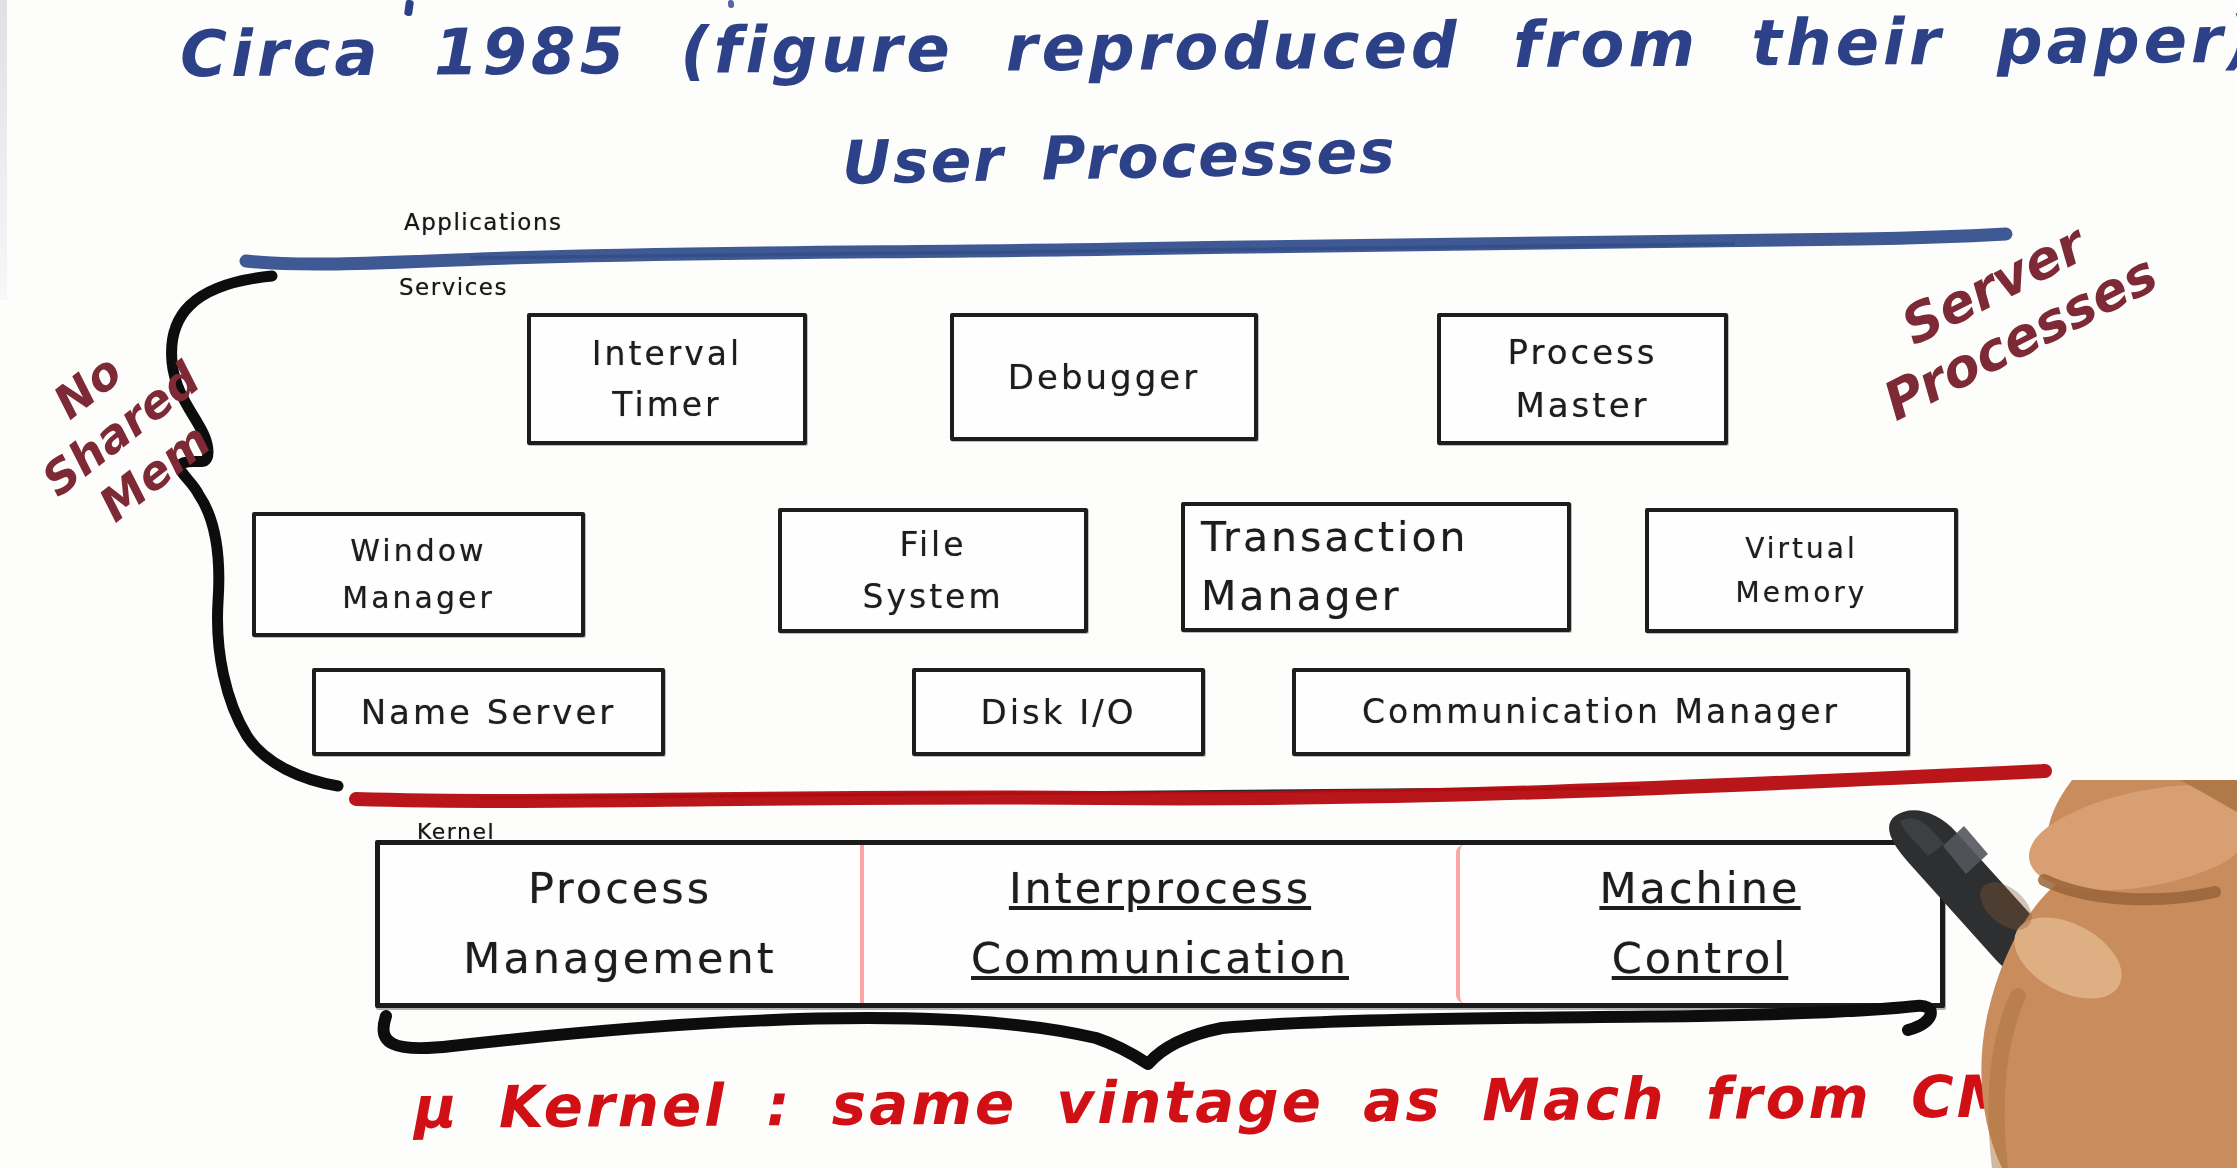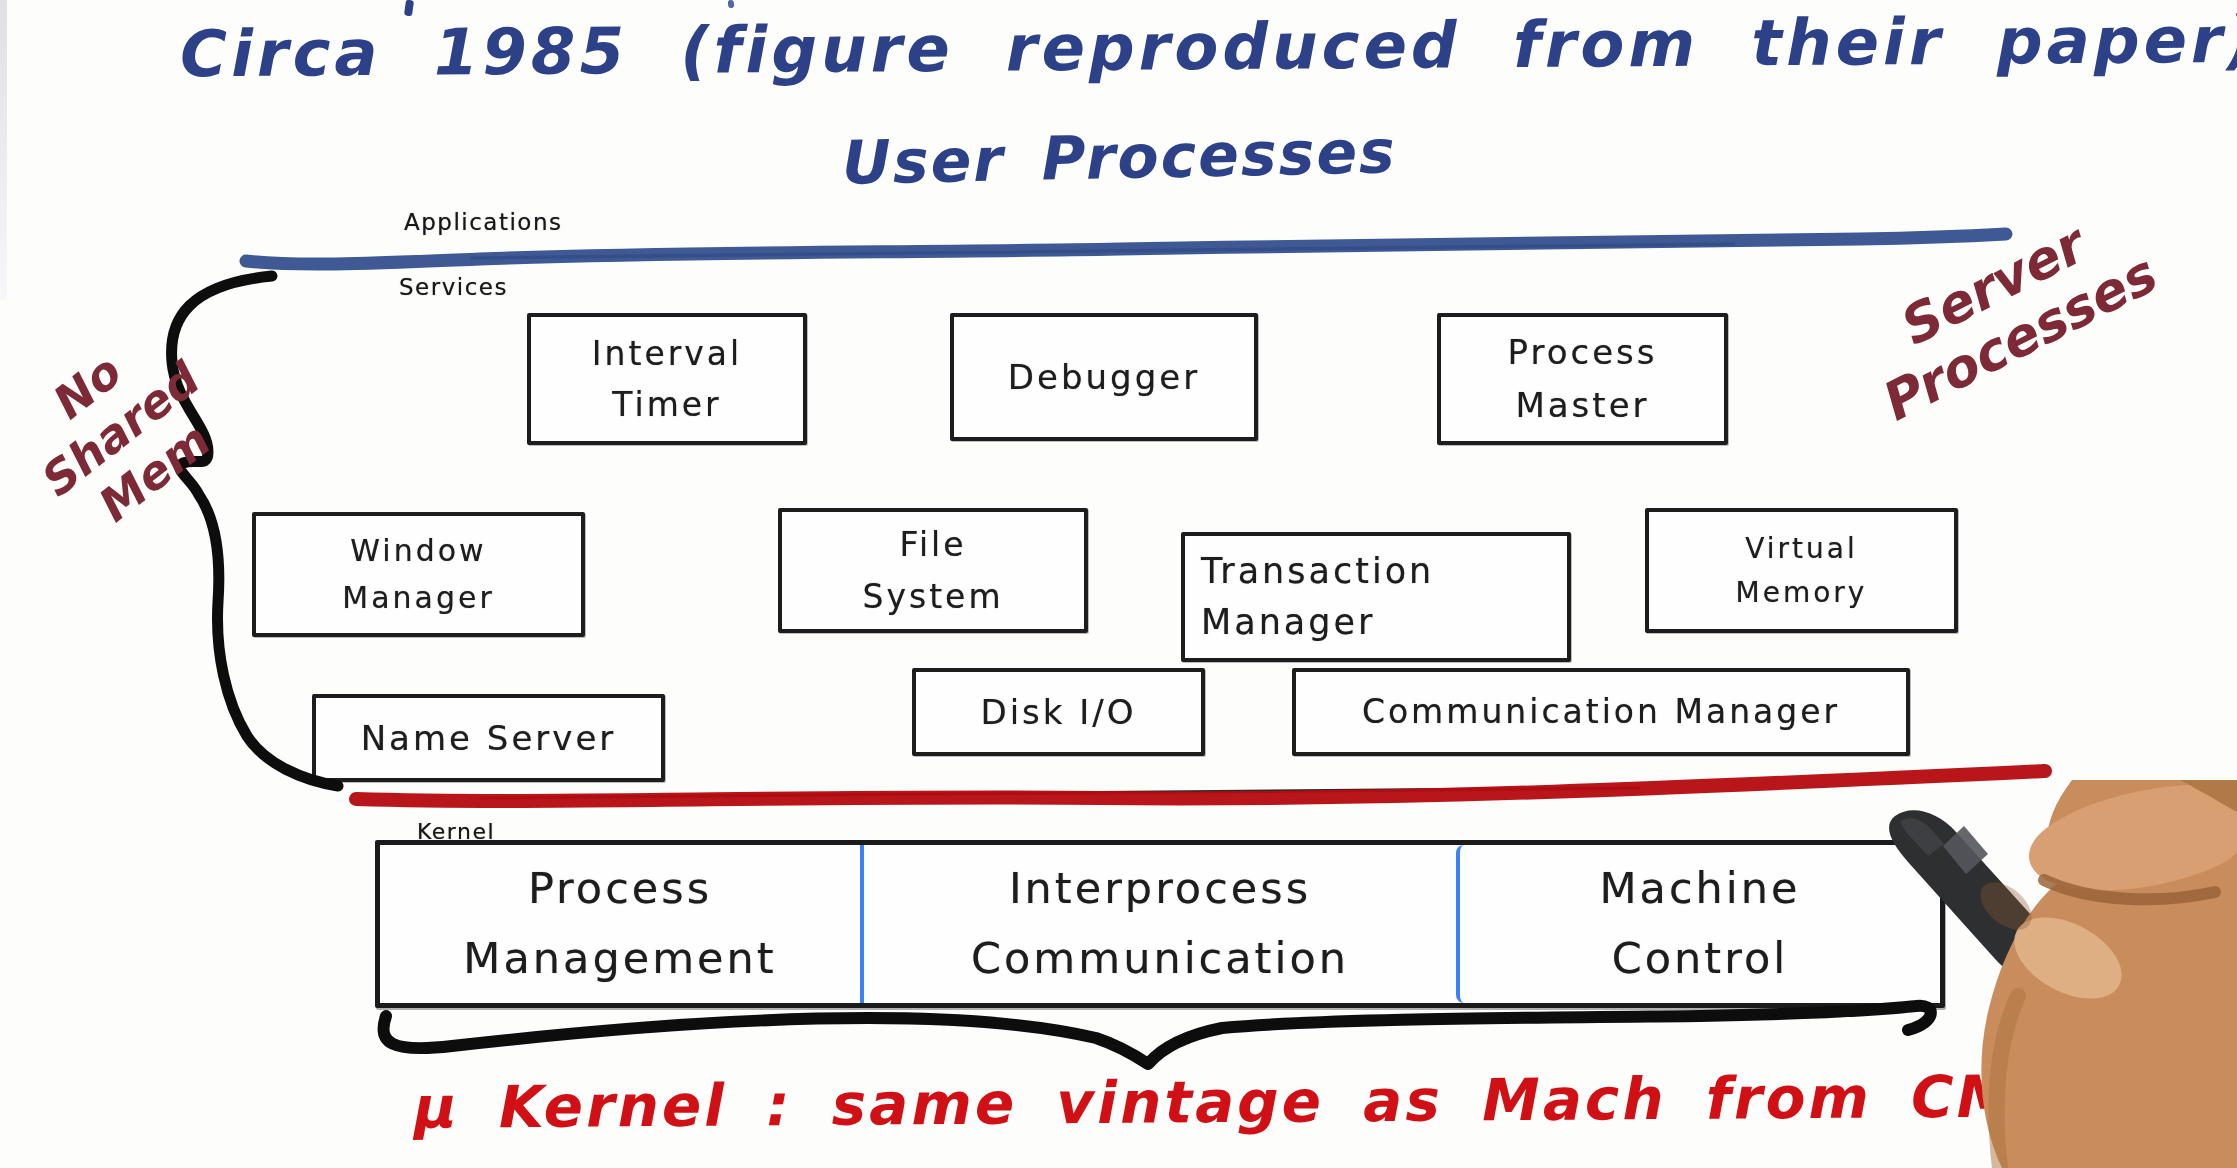--- a/index.html
+++ b/index.html
@@ -26,21 +26,21 @@
   .kernelrow{
     position:absolute;left:375px;top:840px;width:1560px;height:158px;
     display:flex;border:5px solid #1b1b1b;background:#fefefe;border-radius:2px;
     box-shadow:1px 2px 0 rgba(0,0,0,.3);
   }
   .kcell{
     display:flex;align-items:center;justify-content:center;white-space:pre-line;
     font-size:43px;color:#1d1d1d;letter-spacing:3px;text-align:center;
     line-height:1.62;text-shadow:0 0 1px rgba(30,30,30,.55);
   }
-  .kcell + .kcell{border-left:4px solid #3b82f6;}
+  .kcell + .kcell{border-left:4px solid #fca5a5;text-decoration:underline;}
 
   
   .hw{
     position:absolute;font-family:"DejaVu Sans",sans-serif;
     font-style:italic;font-weight:bold;white-space:nowrap;
   }
   .hw-blue{color:#2c4187;}
   .hw-maroon{color:#7d2936;}
   .hw-red{color:#d01015;}
   .hw-title{left:180px;top:10px;font-size:64px;letter-spacing:4px;word-spacing:26px;transform:rotate(-.4deg);}
@@ -75,26 +75,26 @@
   <div class="pbox" style="left:527px;top:313px;width:272px;height:124px;font-size:33px;">Interval
 Timer</div>
   <div class="pbox" style="left:950px;top:313px;width:300px;height:120px;font-size:34px;">Debugger</div>
   <div class="pbox" style="left:1437px;top:313px;width:283px;height:124px;font-size:34px;">Process
 Master</div>
 
   <div class="pbox" style="left:252px;top:512px;width:325px;height:117px;font-size:30px;">Window
 Manager</div>
   <div class="pbox" style="left:778px;top:508px;width:302px;height:117px;font-size:33px;">File
 System</div>
-  <div class="pbox left" style="left:1181px;top:502px;width:366px;height:122px;font-size:35px;padding-left:16px;line-height:1.45;margin-top:30px;">Transaction
+  <div class="pbox left" style="left:1181px;top:502px;width:366px;height:122px;font-size:41px;padding-left:16px;line-height:1.45;">Transaction
 Manager</div>
   <div class="pbox" style="left:1645px;top:508px;width:305px;height:117px;font-size:28px;">Virtual
 Memory</div>
 
-  <div class="pbox" style="left:312px;top:668px;width:345px;height:80px;font-size:34px;margin-top:26px;">Name Server</div>
+  <div class="pbox" style="left:312px;top:668px;width:345px;height:80px;font-size:34px;">Name Server</div>
   <div class="pbox" style="left:1292px;top:668px;width:610px;height:80px;font-size:33px;">Communication Manager</div>
   <div class="pbox" style="left:912px;top:668px;width:285px;height:80px;font-size:34px;">Disk I/O</div>
 
   <div class="kernelrow">
     <div class="kcell" style="width:480px;">Process
 Management</div>
     <div class="kcell" style="width:592px;">Interprocess
 Communication</div>
     <div class="kcell" style="flex:1;border-radius:8px;">Machine
 Control</div>

